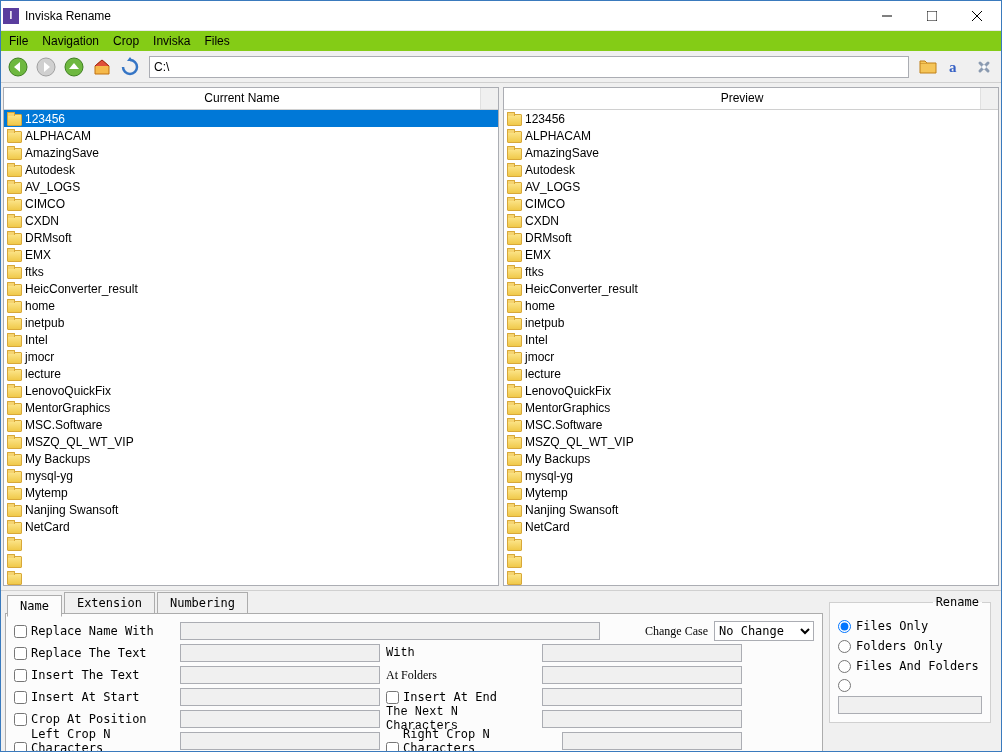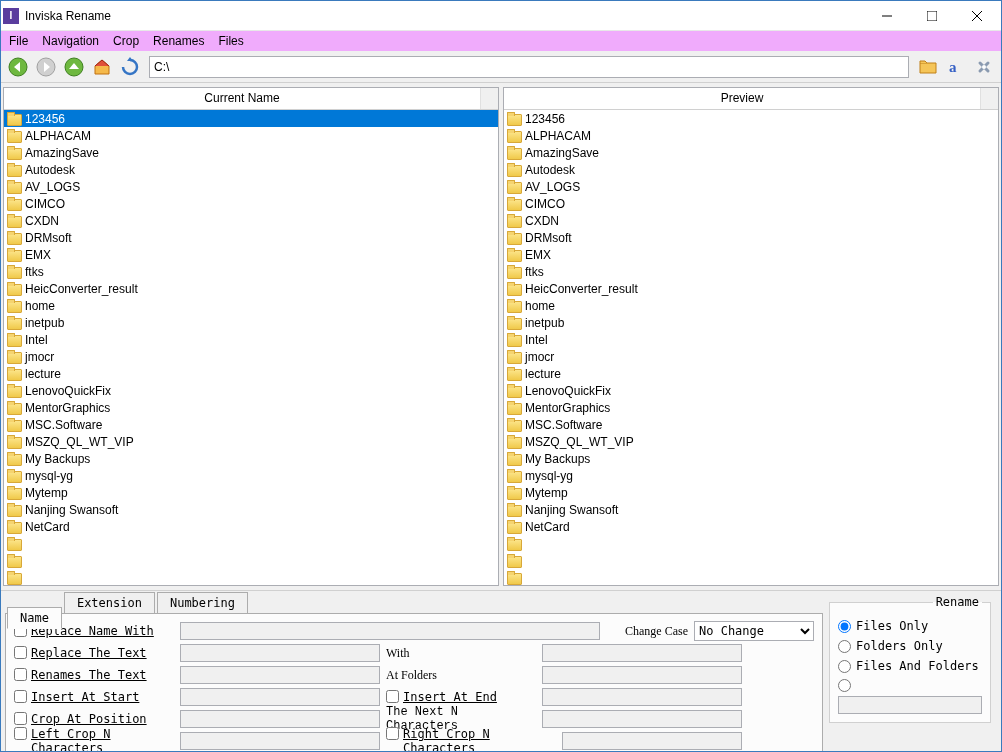--- a/index.html
+++ b/index.html
@@ -2,45 +2,45 @@
 <html><head>
 <meta charset="utf-8">
 <style>
 * { box-sizing: border-box; margin: 0; padding: 0; }
 body { font-family: "Microsoft YaHei", Tahoma, sans-serif; font-size: 12px; background: #f0f0f0; overflow: hidden; width: 1002px; height: 752px; border: 1px solid #3a7abd; }
 .titlebar { height: 30px; background: #fff; display: flex; align-items: center; padding: 0 2px; border-bottom: 1px solid #e8e8e8; }
 .titlebar .appicon { width: 16px; height: 16px; background: #5a3d9e; color: #fff; font-size: 10px; display: flex; align-items: center; justify-content: center; font-weight: bold; margin-right: 6px; }
 .titlebar .title { flex: 1; font-size: 12px; }
 .winbtns { display: flex; gap: 0; }
 .winbtn { width: 45px; height: 28px; display: flex; align-items: center; justify-content: center; cursor: default; }
-.menubar { height: 20px; background: #f0abfc; display: flex; align-items: center; padding: 0 8px; gap: 14px; font-size: 12px; }
+.menubar { height: 20px; background: #84cc16; display: flex; align-items: center; padding: 0 8px; gap: 14px; font-size: 12px; }
 .menubar span { cursor: default; }
 .toolbar { height: 32px; background: #f0f0f0; display: flex; align-items: center; padding: 2px 4px; gap: 2px; border-bottom: 1px solid #d0d0d0; }
 .tbtn { width: 26px; height: 26px; display: flex; align-items: center; justify-content: center; border-radius: 2px; cursor: default; }
 .pathbox { flex: 1; height: 22px; border: 1px solid #abadb3; background: #fff; padding: 2px 4px; font-size: 12px; margin: 0 4px; }
 .main { display: flex; height: 507px; }
 .panel { width: 50%; border: 1px solid #abadb3; margin: 4px 2px; background: #fff; display: flex; flex-direction: column; overflow: hidden; }
 .phdr { height: 22px; background: #fff; border-bottom: 1px solid #d0d0d0; display: flex; }
 .phdr .col { flex: 1; text-align: center; font-size: 12px; padding-top: 3px; border-right: 1px solid #e0e0e0; }
 .phdr .scroll-stub { width: 17px; background: #f0f0f0; }
 .list { flex: 1; overflow-y: scroll; overflow-x: hidden; }
 .row { height: 17px; display: flex; align-items: center; padding-left: 2px; font-size: 12px; white-space: nowrap; }
 .row.sel { background: #0078d7; color: #fff; }
 .ficon { display: inline-block; width: 16px; height: 14px; margin-right: 3px; position: relative; }
 .ficon::before { content: ''; position: absolute; left: 1px; top: 2px; width: 13px; height: 10px; background: linear-gradient(#fce58a, #f0c94a); border: 1px solid #d8a838; border-radius: 1px; }
 .ficon::after { content: ''; position: absolute; left: 1px; top: 0; width: 6px; height: 3px; background: #f5d470; border: 1px solid #d8a838; border-bottom: none; border-radius: 1px 1px 0 0; }
 .row.sel .ficon::before { background: linear-gradient(#fce58a, #f0c94a); }
 .bottom { height: 161px; background: #f0f0f0; display: flex; border-top: 1px solid #d0d0d0; padding: 0 4px 4px 4px; }
 .tabs-wrap { flex: 1; display: flex; flex-direction: column; }
 .tabstrip { height: 22px; display: flex; align-items: flex-end; padding-left: 2px; }
 .tab { padding: 3px 12px; font-size: 12px; border: 1px solid #acacac; border-bottom: none; background: #f0f0f0; margin-right: 2px; cursor: default; font-family: "SimSun", monospace; }
-.tab.active { background: #fcfcfc; border-bottom: 1px solid #fcfcfc; position: relative; z-index: 2; top: 16px; }
+.tab.active { background: #fcfcfc; border-bottom: 1px solid #fcfcfc; position: relative; z-index: 2; top: 4px; }
 .tabpane { flex: 1; border: 1px solid #acacac; background: #fcfcfc; padding: 6px 8px; }
 .frow { display: flex; align-items: center; height: 22px; gap: 6px; }
-.frow label { display: flex; align-items: flex-start; gap: 4px; font-size: 12px; font-family: "SimSun", monospace; text-decoration: underline; }
+.frow label { display: flex; align-items: flex-end; gap: 4px; font-size: 12px; font-family: "SimSun", monospace; }
 .frow input[type=text] { height: 18px; border: 1px solid #abadb3; background: #f0f0f0; padding: 0 2px; font-size: 12px; }
 .frow select { height: 20px; border: 1px solid #abadb3; background: #fff; font-size: 12px; font-family: "SimSun", monospace; }
 .side { width: 174px; display: flex; flex-direction: column; padding: 4px 6px; }
 .gb { border: 1px solid #d0d0d0; background: #fcfcfc; padding: 4px 8px 8px 8px; margin-top: 0; }
 .gb legend, .gb .legend { font-size: 12px; padding: 0 3px; font-family: "SimSun", monospace; text-align: right; }
 .gb label { display: flex; align-items: center; gap: 5px; font-size: 12px; margin-top: 6px; font-family: "SimSun", monospace; }
 .gb input[type=text] { width: 100%; height: 18px; border: 1px solid #abadb3; background: #f0f0f0; margin-top: 4px; }
 .list::-webkit-scrollbar { width: 17px; }
 .list::-webkit-scrollbar-track { background: #f0f0f0; }
 .list::-webkit-scrollbar-thumb { background: #cdcdcd; border: 1px solid #a0a0a0; }
@@ -70,21 +70,21 @@
           <line x1="10" y1="0" x2="0" y2="10" stroke="#000"></line>
         </svg>
       </div>
   </div>
 </div>
 
 <div class="menubar">
   <span>File</span>
   <span>Navigation</span>
   <span>Crop</span>
-  <span>Renames</span>
+  <span>Inviska</span>
   <span>Files</span>
 </div>
 
 <div class="toolbar">
   <div class="tbtn">
       <svg width="20" height="20">
         <circle cx="10" cy="10" r="9" fill="#6eb83f" stroke="#3f8020"></circle>
         <path d="M12 5 L6 10 L12 15 Z" fill="#fff"></path>
       </svg>
     </div>
@@ -384,37 +384,37 @@
     </div>
     <div class="tabpane">
 
       <div class="frow">
         <label style="width:160px">
             <input type="checkbox" style="">
             <span>Replace Name With</span>
           </label>
         <input type="text" style="width: 420px;">
         <span style="margin-left:auto;font-family:SimSun">Change Case</span>
-        <select style="width:120px"><option>No Change</option></select>
+        <select style="width:100px"><option>No Change</option></select>
       </div>
 
       <div class="frow">
         <label style="width:160px">
             <input type="checkbox" style="">
             <span>Replace The Text</span>
           </label>
         <input type="text" style="width: 200px;">
-        <span style="width:150px;font-family:Liberation Serif, serif">With</span>
-        <input type="text" style="width: 200px;">
-      </div>
-
-      <div class="frow">
-        <label style="width:160px">
-            <input type="checkbox" style="">
-            <span>Renames The Text</span>
+        <span style="width:150px;font-family:Liberation Mono, monospace">With</span>
+        <input type="text" style="width: 200px;">
+      </div>
+
+      <div class="frow">
+        <label style="width:160px">
+            <input type="checkbox" style="">
+            <span>Insert The Text</span>
           </label>
         <input type="text" style="width: 200px;">
         <span style="width:150px;font-family:SimSun">At Folders</span>
         <input type="text" style="width: 200px;">
       </div>
 
       <div class="frow">
         <label style="width:160px">
             <input type="checkbox" style="">
             <span>Insert At Start</span>

